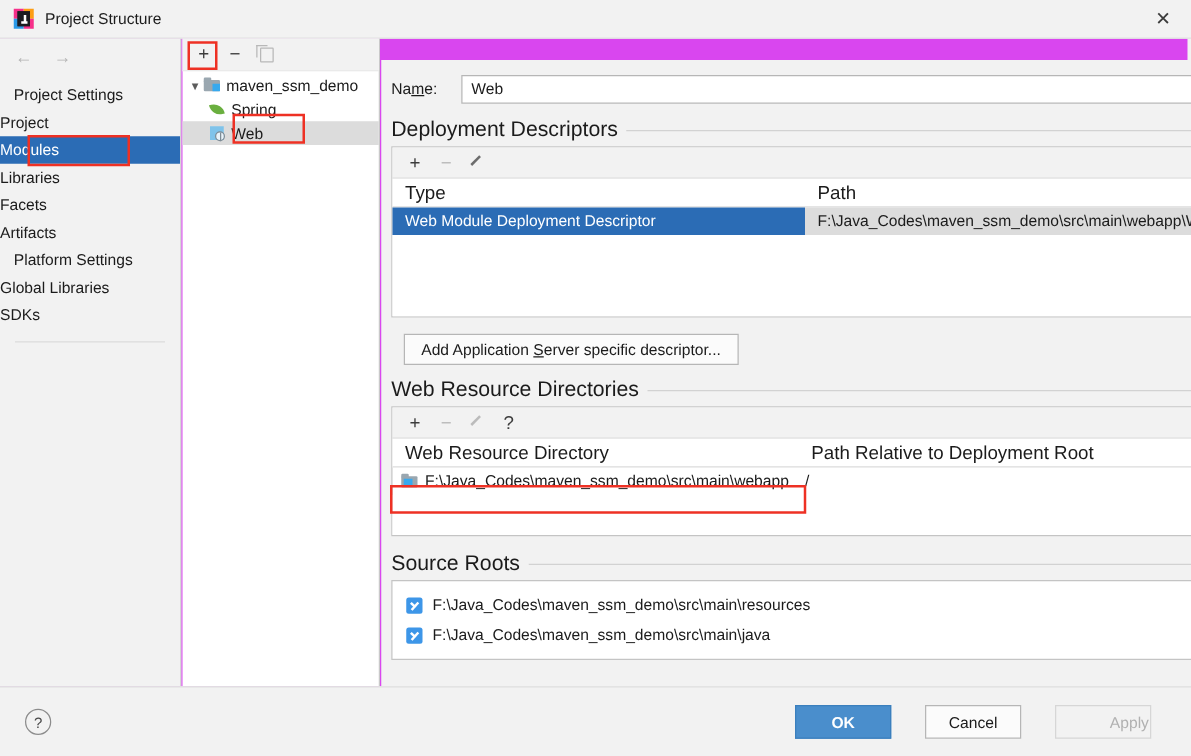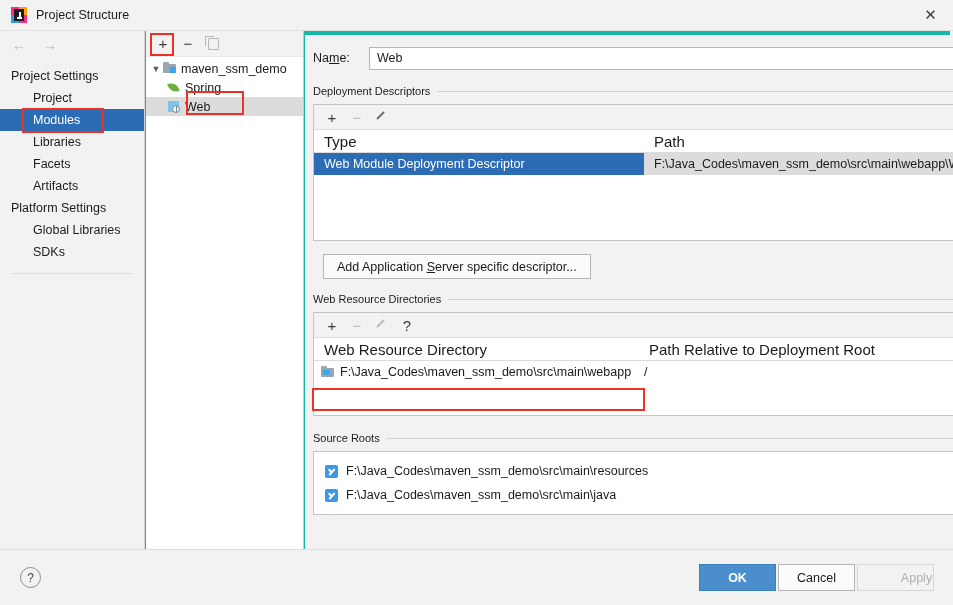--- a/index.html
+++ b/index.html
@@ -4,21 +4,21 @@
 <style>
   * { box-sizing: border-box; margin: 0; padding: 0; }
   html, body {
     width: 953px; height: 605px;
     font-family: "Liberation Sans", sans-serif;
     font-size: 12.5px;
     color: #1a1a1a;
     background: #f2f2f2;
     overflow: hidden;
   }
-  #dialog { position: relative; width: 950px; height: 605px; background: #14b8a6; text-decoration: underline; }
+  #dialog { position: relative; width: 950px; height: 605px; background: #d946ef; text-decoration: underline; }
 
   
   #titlebar {
     position: absolute; left: 0; top: 0; width: 953px; height: 31px;
     background: #f2f2f2; border-bottom: 1px solid #e0e0e0;
     display: flex; align-items: center;
   }
   #app-logo { width: 16px; height: 16px; margin-left: 11px; position: relative; }
   #app-logo .q { position: absolute; width: 8px; height: 8px; }
   #app-logo .q1 { left: 0; top: 0; background: #f6308a; }
@@ -48,21 +48,21 @@
     background: #f2f2f2; border-right: 1px solid #d5d5d5;
   }
   #nav-arrows { height: 28px; display: flex; align-items: center; padding-left: 12px; gap: 17px; }
   #nav-arrows span { color: #b5b5b5; font-size: 14px; cursor: default; }
   .nav-list { padding-top: 6px; }
   .nav-row {
     height: 22px; display: flex; align-items: center;
     font-size: 12.5px; color: #1b1b1b; white-space: nowrap; cursor: default;
   }
   .nav-group { padding-left: 11px; }
-  .nav-child { padding-left: 33px; }
+  .nav-child { }
   .nav-row.selected { background: #2b6cb5; color: #ffffff; }
   .nav-sep { height: 1px; background: #dcdcdc; margin: 10px 12px 10px 12px; }
 
   
   #tree-panel {
     position: absolute; left: 146px; top: 31px; width: 158px; height: 518px;
     background: #ffffff; border-right: 1px solid #c9c9c9;
   }
   #tree-toolbar {
     height: 26px; background: #f2f2f2; display: flex; align-items: center;
@@ -119,35 +119,35 @@
   .ic-web .globe {
     position: absolute; left: 5px; top: 5px; width: 8px; height: 8px;
     border-radius: 50%; background: #e8f3fa; border: 1.2px solid #7d8b95;
   }
   .ic-web .globe:after {
     content: ""; position: absolute; left: 3px; top: -0.5px; width: 1px; height: 7px; background: #7d8b95;
   }
 
   
   #content {
-    position: absolute; left: 305px; top: 35px; width: 648px; height: 518px;
+    position: absolute; left: 305px; top: 48px; width: 648px; height: 518px;
     background: #f2f2f2; overflow: hidden;
   }
   #name-row { display: flex; align-items: center; height: 26px; margin: 10px 0 0 8px; }
   #name-label { width: 56px; font-size: 12.5px; color: #1b1b1b; }
   #name-label u { text-decoration: underline; }
   #name-input {
     flex: 1; height: 23px; background: #ffffff; border: 1px solid #b6b6b6;
     font-family: "Liberation Sans", sans-serif; font-size: 12.5px;
     color: #1b1b1b; padding-left: 7px; margin-right: -1px;
   }
 
   .group { margin: 12px 0 0 8px; }
   .group-header { display: flex; align-items: center; gap: 7px; height: 16px; }
-  .group-title { font-size: 11px; color: #1b1b1b; white-space: nowrap; }
+  .group-title { font-size: 17px; color: #1b1b1b; white-space: nowrap; }
   .group-line { flex: 1; height: 1px; background: #d2d2d2; }
 
   .tbl-wrap { margin-top: 5px; background: #ffffff; border: 1px solid #c4c4c4; }
   .tbl-toolbar {
     height: 25px; background: #f2f2f2; border-bottom: 1px solid #dcdcdc;
     display: flex; align-items: center; padding-left: 7px; gap: 3px;
   }
   .pencil {
     width: 14px; height: 14px; position: relative;
   }
@@ -211,21 +211,21 @@
   #bottombar {
     position: absolute; left: 0; top: 549px; width: 953px; height: 56px;
     background: #f2f2f2; border-top: 1px solid #dedede;
     display: flex; align-items: center;
   }
   #help-btn {
     width: 21px; height: 21px; border: 1.3px solid #8c8c8c; border-radius: 50%;
     margin-left: 20px; display: flex; align-items: center; justify-content: center;
     font-size: 12px; color: #4a4a4a; cursor: pointer;
   }
-  #btn-group { margin-left: auto; margin-right: 19px; display: flex; gap: 2px; justify-content: space-between; }
+  #btn-group { margin-left: auto; margin-right: 32px; display: flex; gap: 27px; justify-content: space-between; }
   .dbtn {
     width: 77px; height: 27px; border: 1px solid #b6b6b6; background: #fbfbfb;
     font-family: "Liberation Sans", sans-serif; font-size: 12.5px; color: #1b1b1b;
     display: flex; align-items: center; justify-content: center; cursor: pointer;
   }
   .dbtn.primary { background: #4a8ecc; border-color: #3b7fbd; color: #ffffff; font-weight: bold; }
   .dbtn.disabled { color: #b0b0b0; background: #f2f2f2; border-color: #d6d6d6; cursor: default; padding-left: 42px; }
 
   
   .anno {

